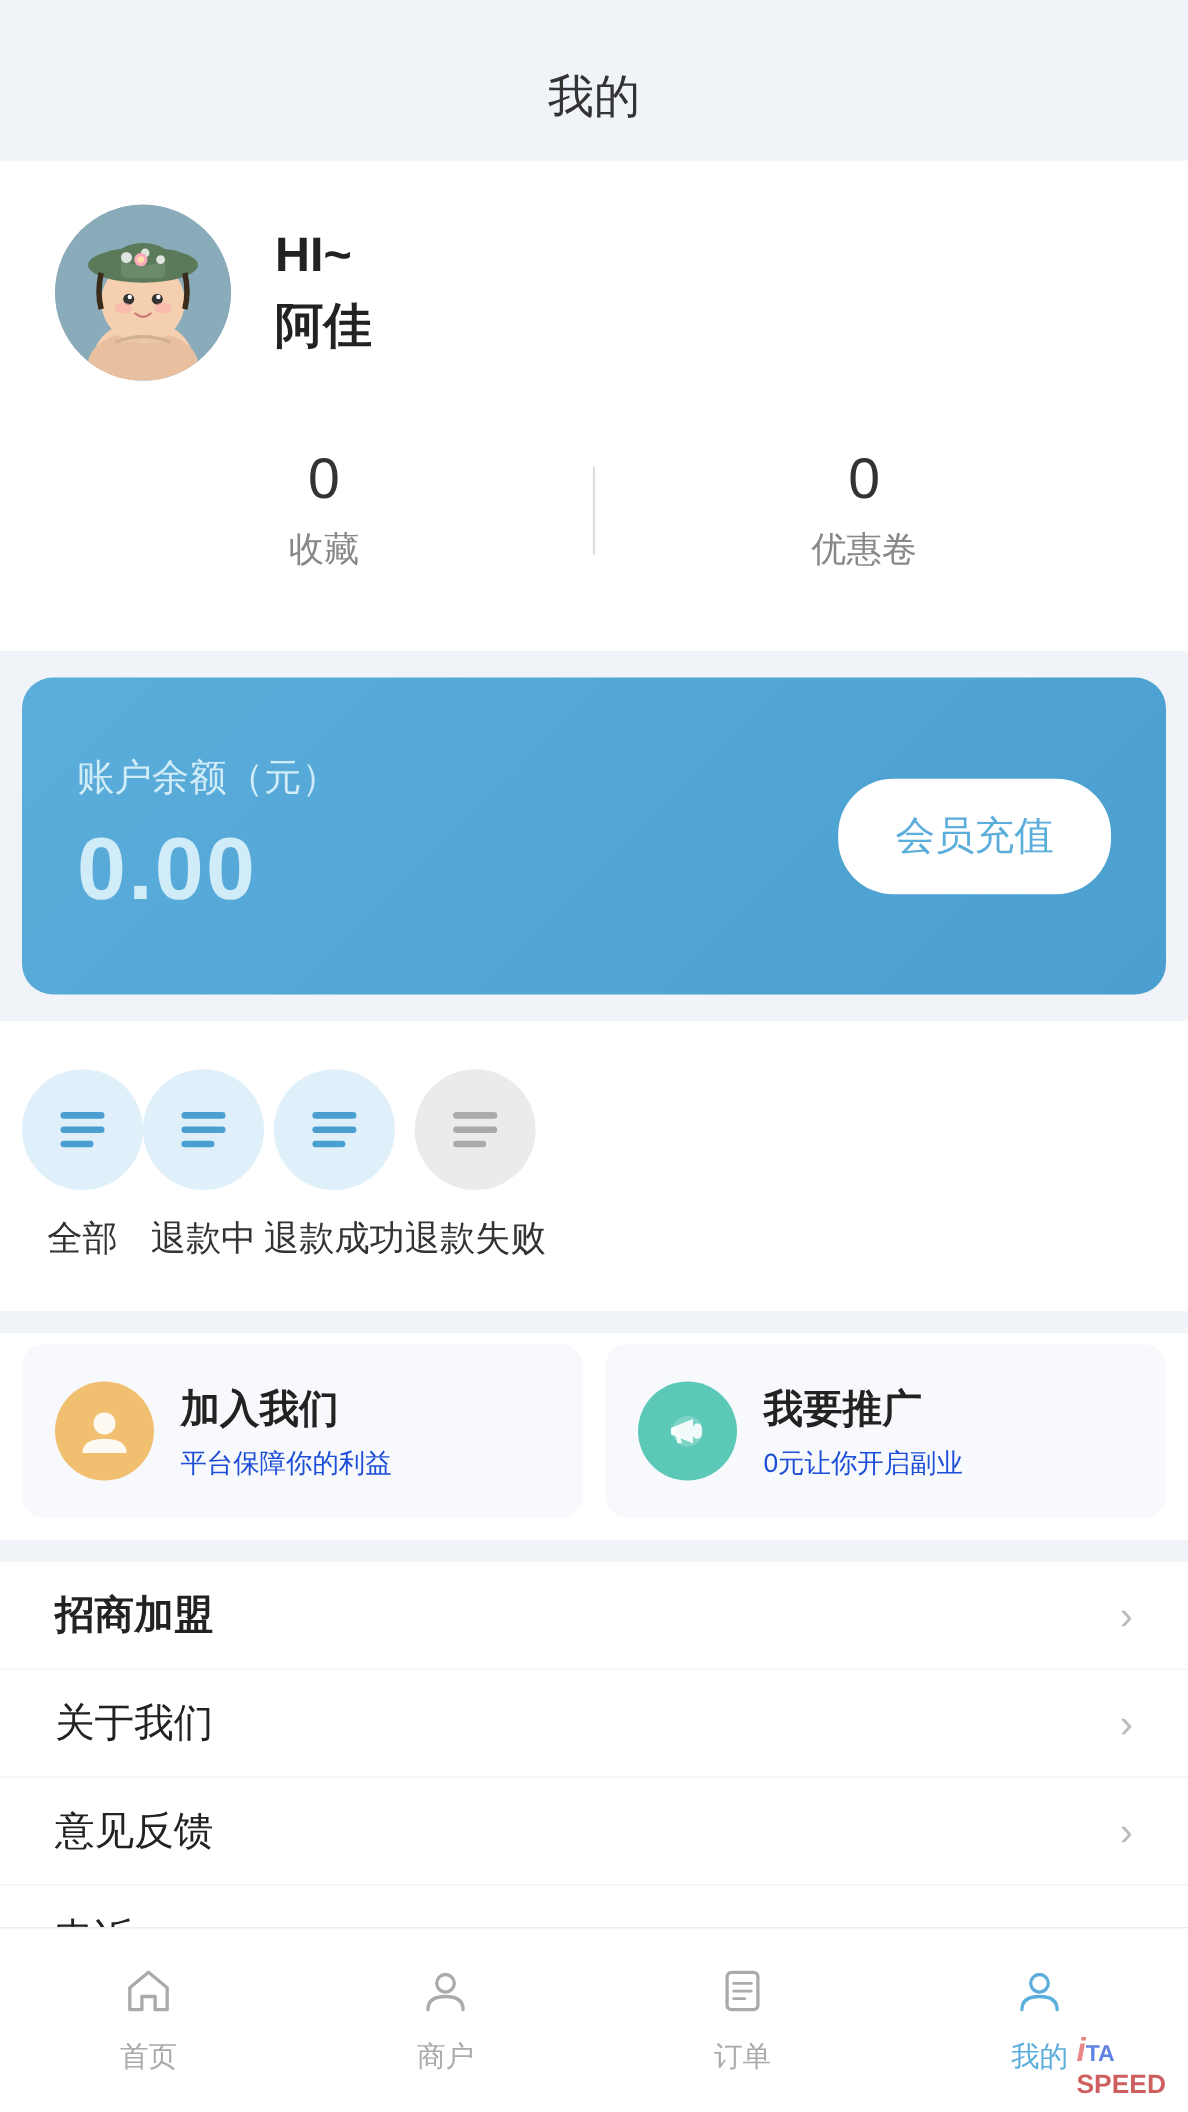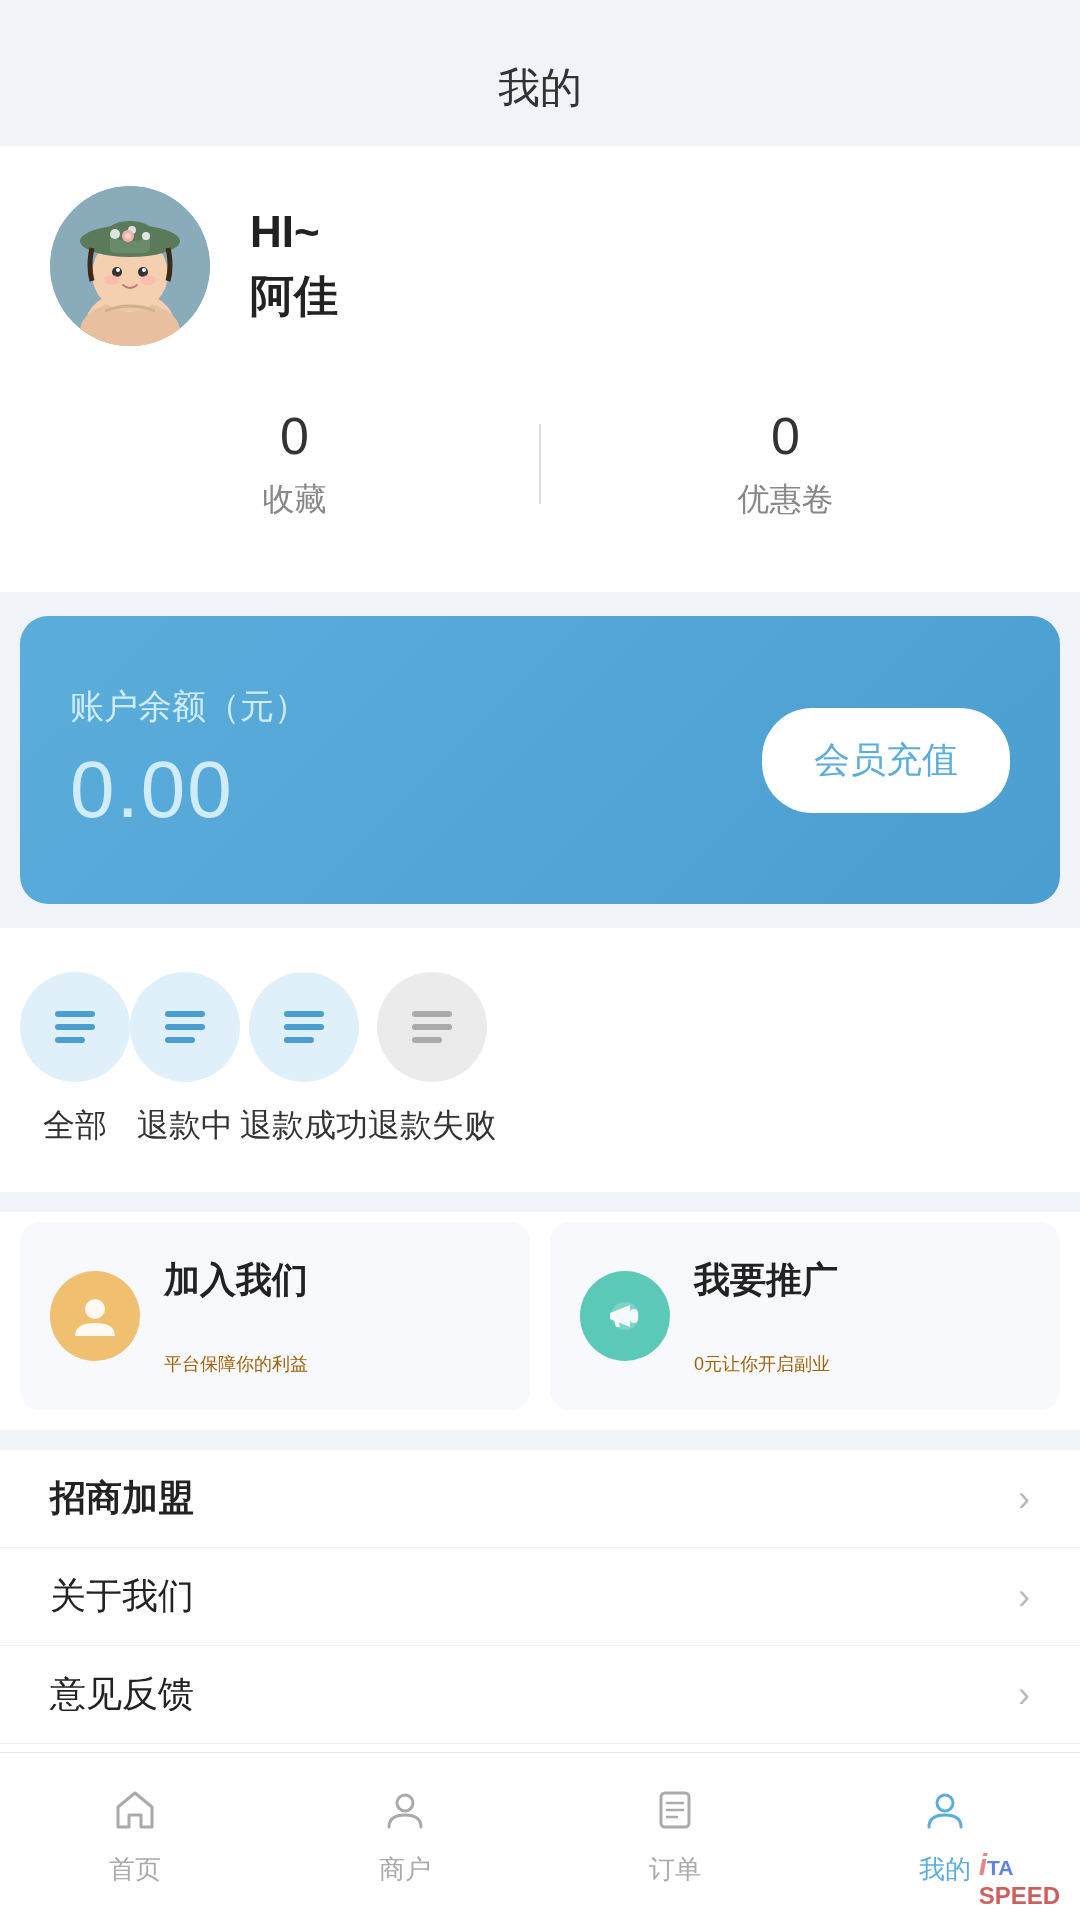--- a/index.html
+++ b/index.html
@@ -117,21 +117,21 @@
 
     .balance-title {
       font-size: 34px;
       color: #d0ecf8;
       margin-bottom: 14px;
     }
 
     .balance-amount {
       font-size: 80px;
       color: #d0ecf8;
-      font-weight: 400;
+      font-weight: 700;
       letter-spacing: 2px;
     }
 
     .recharge-btn {
       background: #fff;
       border: none;
       border-radius: 50px;
       padding: 28px 52px;
       font-size: 36px;
       color: #5baddb;
@@ -233,23 +233,22 @@
       gap: 8px;
     }
 
     .promo-title {
       font-size: 36px;
       font-weight: bold;
       color: #222;
     }
 
     .promo-subtitle {
-      font-size: 18px;
-      color: #a16207;
-      margin-top: 39px;
+      font-size: 24px;
+      color: #1d4ed8;
     }
 
     
     .menu-section {
       background: #fff;
       margin: 20px 0;
     }
 
     .menu-item {
       display: flex;

